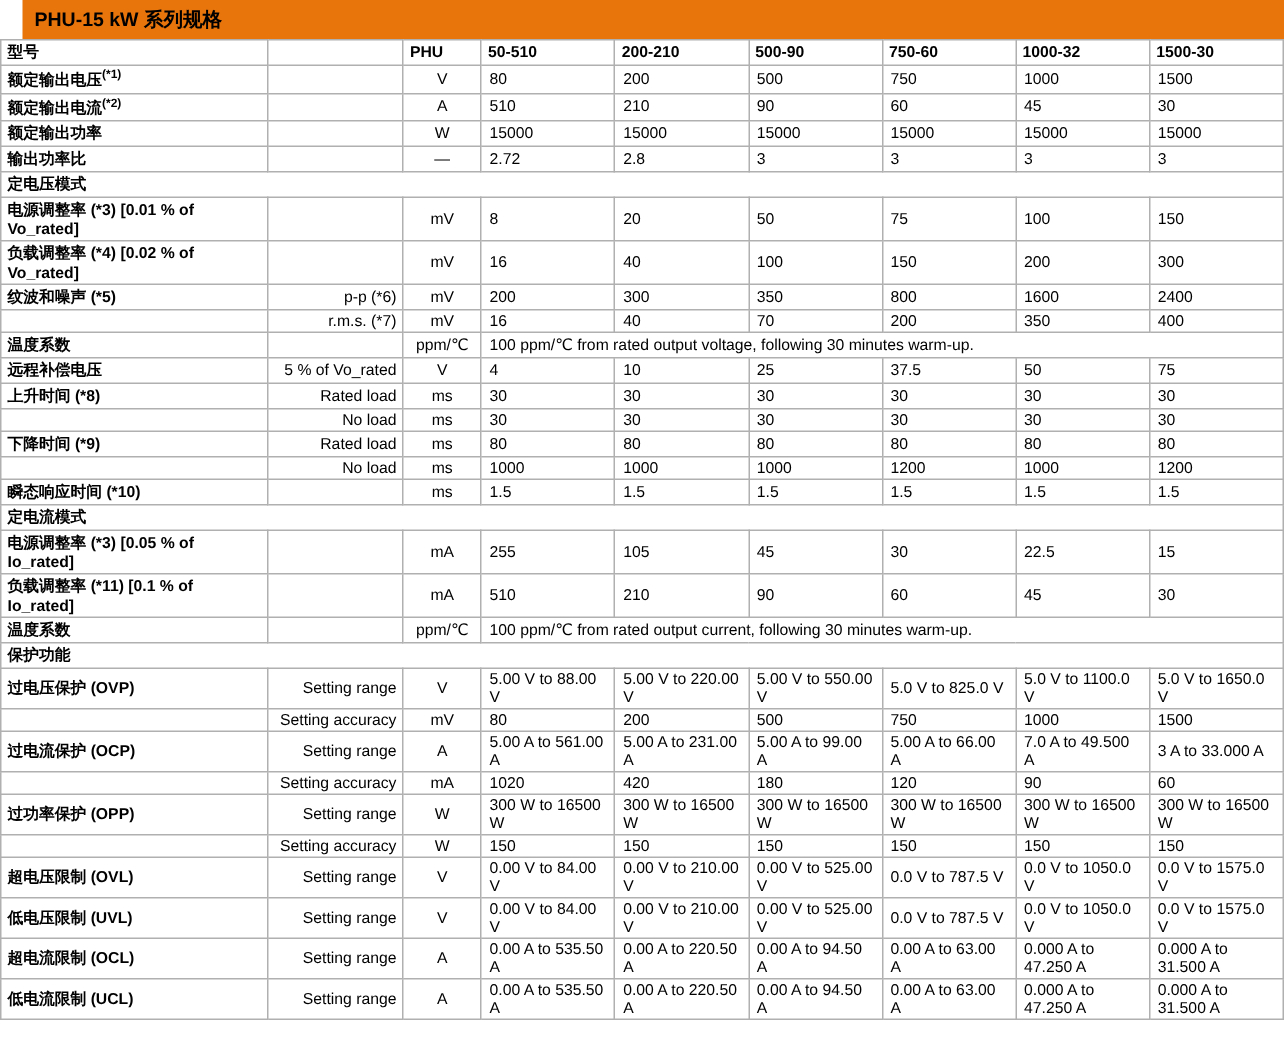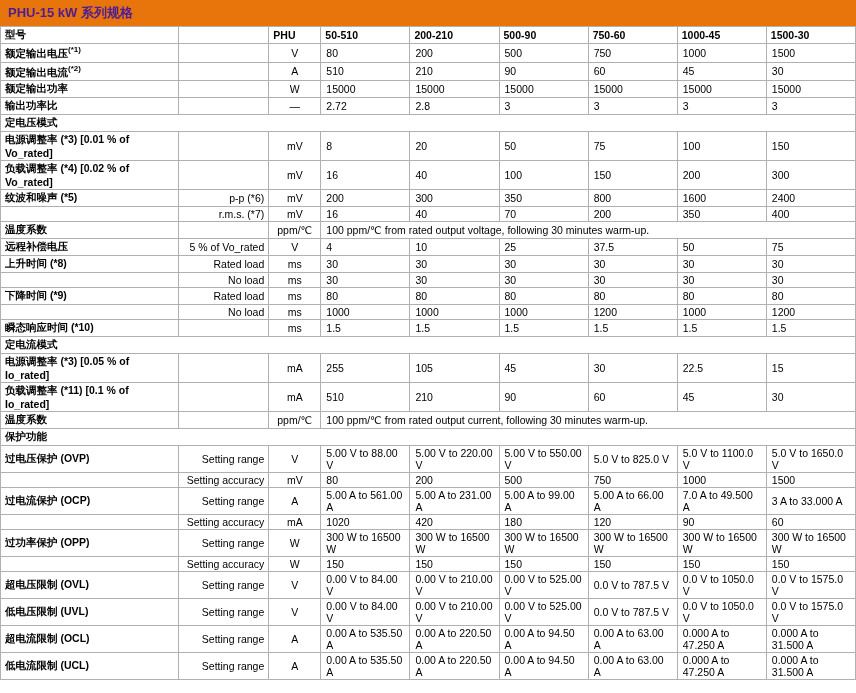--- a/index.html
+++ b/index.html
@@ -1,18 +1,18 @@
 <!DOCTYPE html>
 <html><head>
 <meta charset="utf-8">
 <style>
   html,body{margin:0;padding:0;background:#ffffff;}
   body{font-family:"Liberation Sans","DejaVu Sans",sans-serif;font-size:11px;color:#000;}
   #page{width:856px;min-height:693px;position:relative;background:#fff;}
-  .title-bar{background:#E8740C;color:#4c1d95;font-weight:bold;font-size:13px;padding:4px 8px;}
+  .title-bar{background:#E8740C;color:#000000;font-weight:bold;font-size:13px;padding:4px 8px;margin-left:15px;}
   table{border-collapse:collapse;width:856px;table-layout:fixed;}
   td,th{border:1px solid #b0b0b0;padding:1px 4px;font-size:10.5px;vertical-align:middle;height:15px;box-sizing:border-box;}
   .hdr td{font-weight:bold;background:#fff;}
   .lbl{font-weight:bold;text-align:left;}
   .sub{text-align:right;font-weight:normal;}
   .unit{text-align:center;}
   .val{text-align:left;padding-left:5px;}
   .section td{font-weight:bold;text-align:left;}
   sup{font-size:8px;vertical-align:super;}
   .c1{width:178px;}
@@ -45,21 +45,21 @@
     </colgroup>
     <tbody id="tbody">
         <tr class="hdr">
           <td class="lbl">型号</td>
           <td></td>
           <td>PHU</td>
           <td>50-510</td>
           <td>200-210</td>
           <td>500-90</td>
           <td>750-60</td>
-          <td>1000-45</td>
+          <td>1000-32</td>
           <td>1500-30</td>
         </tr>
         <tr>
           <td class="lbl">额定输出电压<sup>(*1)</sup></td>
           <td class="sub"></td>
           <td class="unit">V</td>
           <td class="val">80</td>
           <td class="val">200</td>
           <td class="val">500</td>
           <td class="val">750</td>

